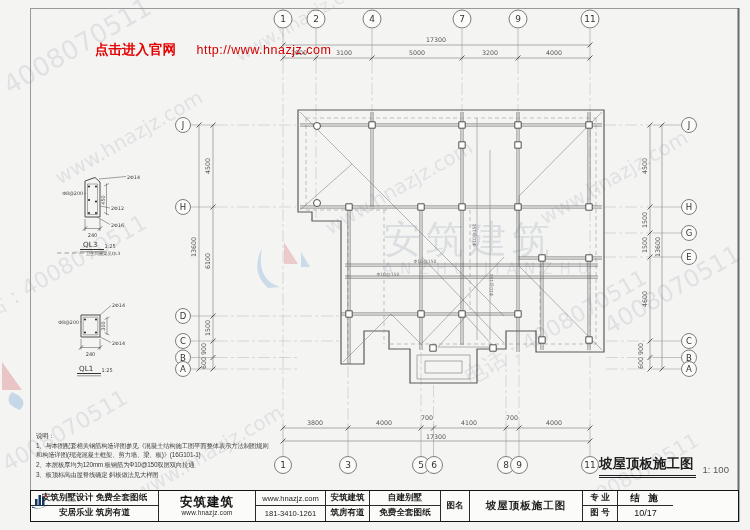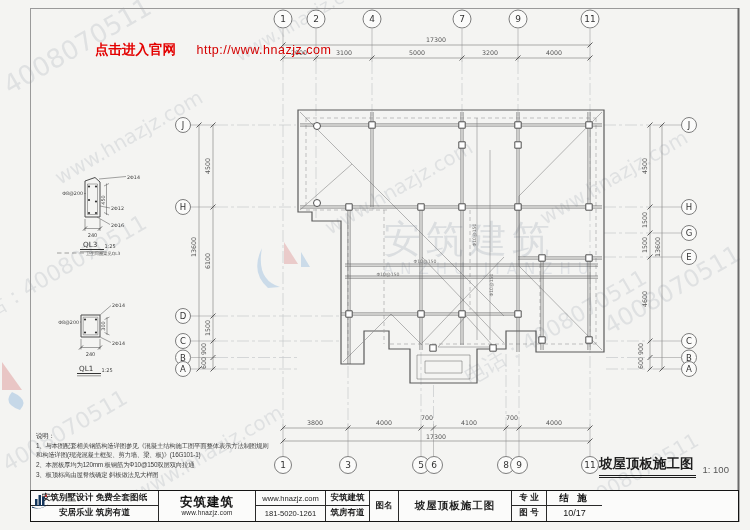--- a/index.html
+++ b/index.html
@@ -318,26 +318,30 @@
         <path d="M13.5,6 L16,2.8 L16,6 Z" fill="#c03030"></path>
         <path d="M1,15.5 Q9,20 18,12.5 Q11,19.5 1,16.8 Z" fill="#14365c"></path>
       </svg>
       <div class="logo-t">
         <div class="logo-name">安筑建筑</div>
         <div class="logo-site">www.hnazjz.com</div>
       </div>
     </div>
     <div class="tb-c" style="width:70px">
       <div class="tb-r f-val">www.hnazjz.com</div>
-      <div class="tb-r f-val">181-5020-1261</div>
+      <div class="tb-r f-val">181-3410-1261</div>
     </div>
     <div class="tb-c" style="width:44px">
       <div class="tb-r f-label">安筑建筑</div>
       <div class="tb-r f-label">筑房有道</div>
     </div>
+    <div class="tb-c" style="width:71px">
+      <div class="tb-r f-proj">自建别墅</div>
+      <div class="tb-r f-proj">免费全套图纸</div>
+    </div>
     <div class="tb-c" style="width:29px">
       <div class="tb-single f-label">图名</div>
     </div>
     <div class="tb-c" style="width:113px">
       <div class="tb-single f-fig">坡屋顶板施工图</div>
     </div>
     <div class="tb-c" style="width:35px">
       <div class="tb-r f-label">专 业</div>
       <div class="tb-r f-label">图 号</div>
     </div>

